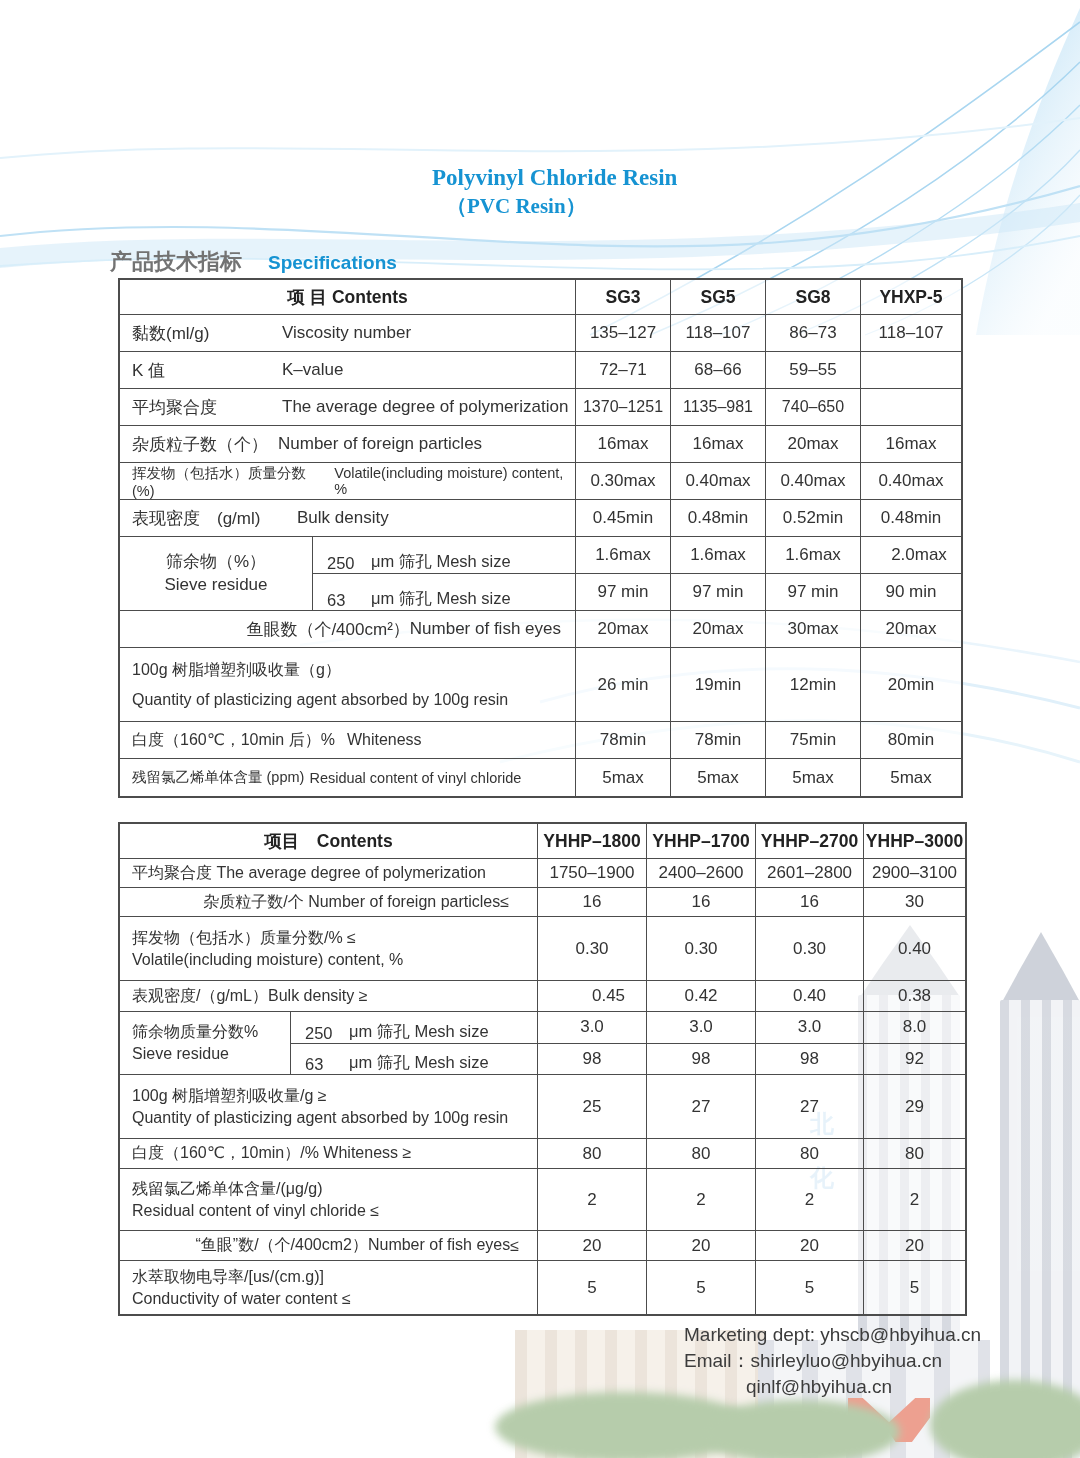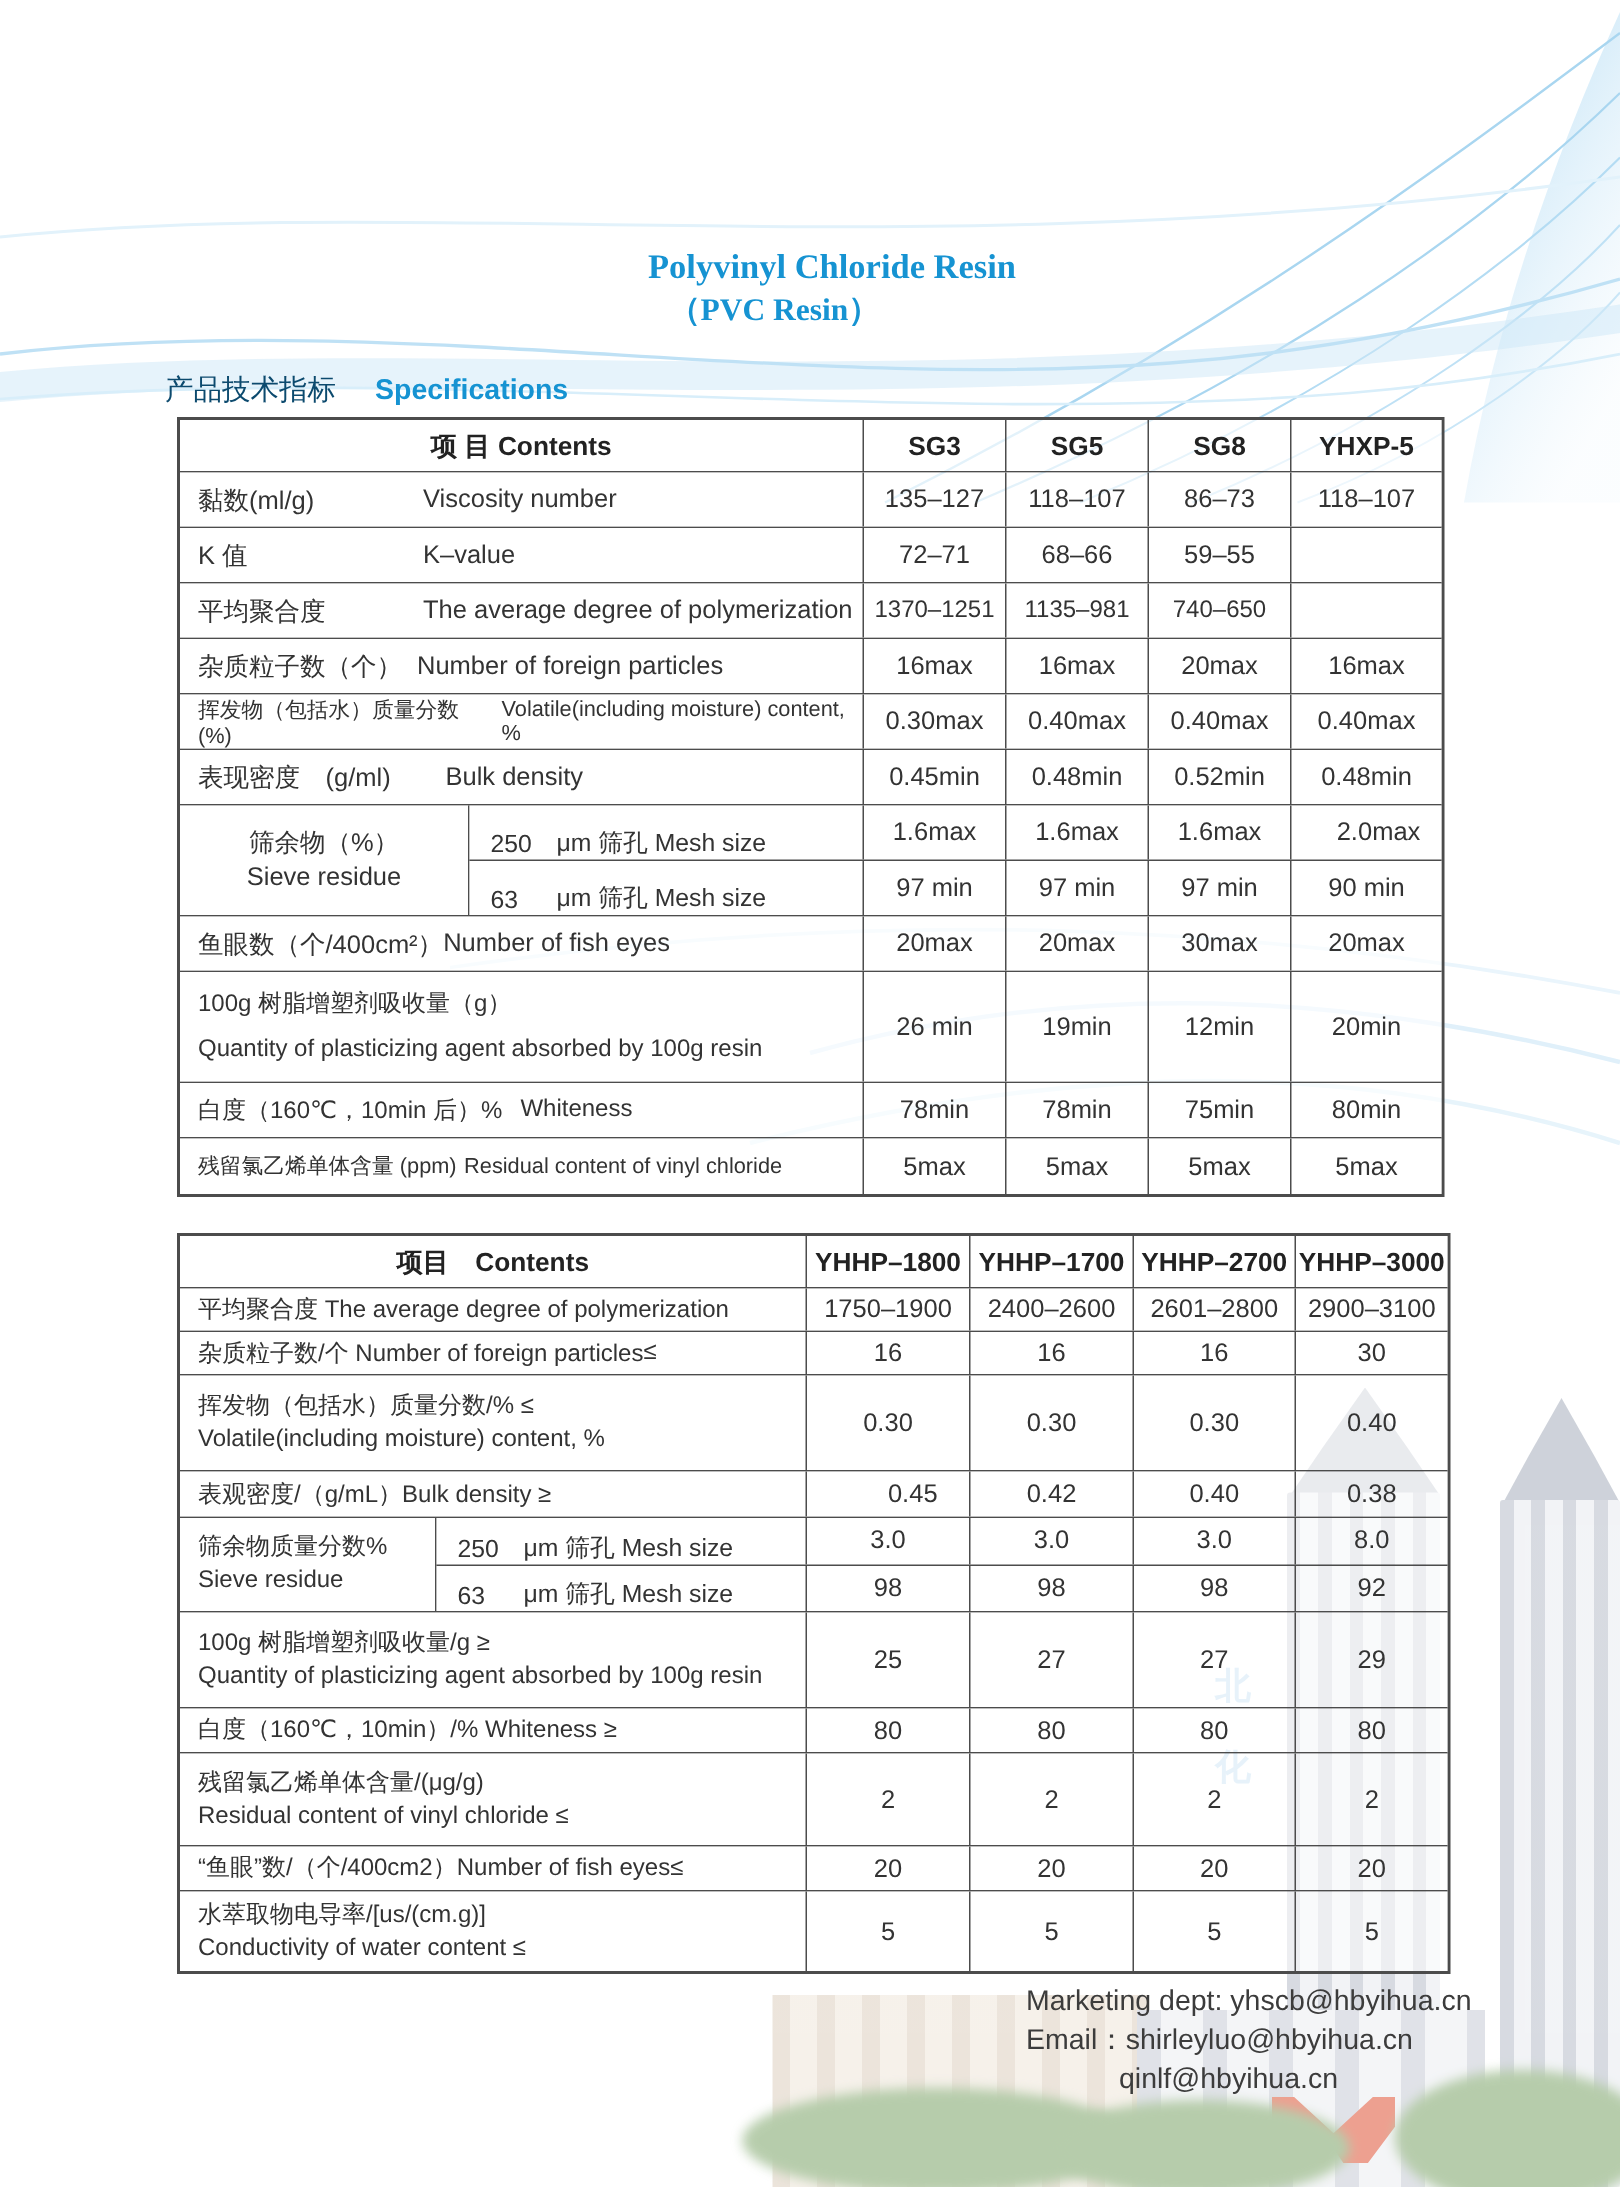--- a/index.html
+++ b/index.html
@@ -13,36 +13,36 @@
   .midbldg{position:absolute;background:repeating-linear-gradient(90deg,#c8ccd6 0 16px,#eceef2 16px 44px);}
   .lowbldg{position:absolute;background:repeating-linear-gradient(90deg,#ddcfbf 0 12px,#efe6da 12px 30px);}
   .logo-mark{position:absolute;background:#e05437;clip-path:polygon(0 0,18% 0,50% 55%,82% 0,100% 0,100% 45%,78% 100%,58% 100%,50% 78%,42% 100%,22% 100%,0 45%);}
   .trees{position:absolute;background:#7ca468;border-radius:50%;filter:blur(4px);}
   .wm-char{position:absolute;color:#8fc3e8;font-size:24px;font-weight:bold;opacity:.85;}
   
   .title-zh{position:absolute;left:104px;top:156px;font-size:52px;font-weight:900;color:#1693d2;letter-spacing:1px;z-index:2;}
   .title-en1{position:absolute;left:432px;top:165px;font-size:23px;font-weight:bold;color:#1693d2;font-family:"Liberation Serif","DejaVu Serif",serif;z-index:2;}
   .title-en2{position:absolute;left:446px;top:192px;font-size:21px;font-weight:bold;color:#1693d2;font-family:"Liberation Serif","DejaVu Serif",serif;z-index:2;}
   .section-line{position:absolute;left:110px;top:247px;z-index:2;display:flex;gap:26px;align-items:baseline;}
-  .section-zh{font-size:19px;font-weight:normal;color:#0c4a6e;}
+  .section-zh{font-size:22px;font-weight:bold;color:#737373;}
   .section-en{font-size:19px;font-weight:bold;color:#1693d2;}
   
   .t{position:absolute;z-index:2;border:2px solid #4c4c4c;box-sizing:border-box;}
   .tr{display:flex;border-top:1px solid #4c4c4c;box-sizing:border-box;}
   .tr.first{border-top:none;}
   .c{border-left:1px solid #4c4c4c;box-sizing:border-box;display:flex;align-items:center;justify-content:center;
      text-align:center;background:rgba(255,255,255,0.68);font-size:17px;color:#333;}
   .t2 .c{background:rgba(255,255,255,0.55);}
   .c.nl{border-left:none;}
   .lab{justify-content:flex-start;padding-left:12px;text-align:left;}
   .hed{font-weight:bold;font-size:17.5px;color:#222;}
   .zh150{display:inline-block;width:150px;flex:0 0 150px;}
   .zh165{display:inline-block;width:165px;flex:0 0 165px;}
   .stack{flex-direction:column;align-items:flex-start;justify-content:center;line-height:1.35;}
-  .sb{justify-content:flex-start;}
+  .sb{justify-content:flex-end;}
   .sm{font-size:14.5px;}
   .md{font-size:16px;}
   .grp-left{flex-direction:column;justify-content:center;align-items:center;text-align:center;line-height:1.35;}
   .grp-right{flex:1;display:flex;flex-direction:column;padding:0;background:transparent;border-left:1px solid #4c4c4c;box-sizing:border-box;}
   .sub{display:flex;flex:1;box-sizing:border-box;}
   .sub2{border-top:1px solid #4c4c4c;}
   .sublab{display:flex;align-items:flex-end;padding-left:14px;background:rgba(255,255,255,0.68);font-size:16.5px;box-sizing:border-box;}
   .t2 .sublab{background:rgba(255,255,255,0.55);}
   .subnum{display:inline-block;width:44px;}
   

